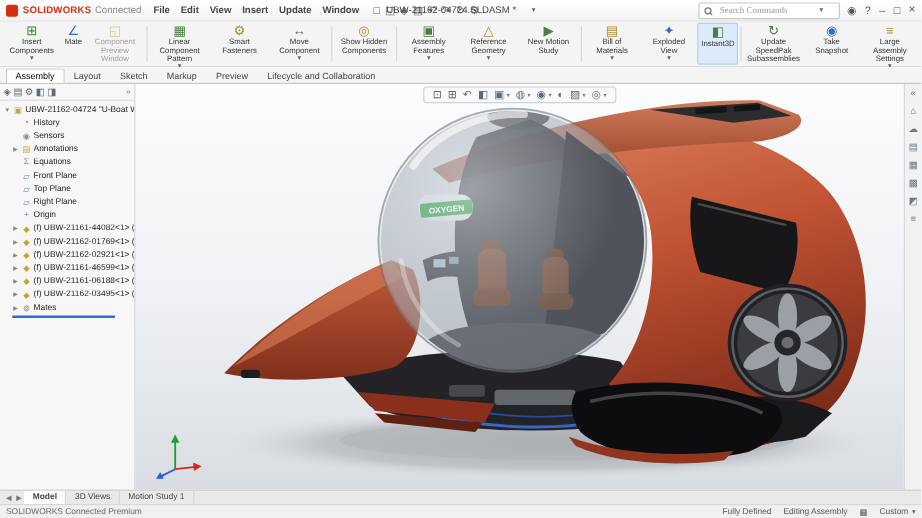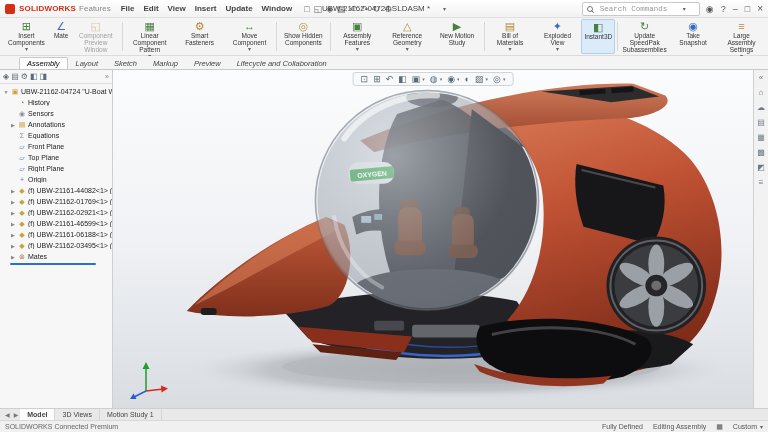--- a/index.html
+++ b/index.html
@@ -10,42 +10,42 @@
   .titlebar{height:17px;flex:0 0 17px;display:flex;align-items:center;gap:3px;padding:0 5px;background:linear-gradient(#ffffff,#f2f2f2);border-bottom:1px solid #e0e0e0;position:relative;font-size:8px;}
   .logo-badge{width:10px;height:10px;background:#d62e12;border-radius:2px;margin-right:1px;}
   .logo-text{color:#d62e12;font-weight:bold;letter-spacing:.2px;}
   .logo-edition{color:#888;margin-right:4px;}
   .menu-item{padding:0 3px;color:#444;cursor:default;font-weight:bold;}
   .qat{display:flex;gap:4px;margin-left:6px;color:#6b6b6b;font-size:9px;}
   .qat span{cursor:default;}
   .doc-title{position:absolute;left:50%;transform:translateX(-50%);color:#444;display:flex;gap:13px;align-items:center;}
   .tb-right{margin-left:auto;display:flex;align-items:center;gap:6px;}
   .searchbox{display:flex;align-items:center;gap:3px;border:1px solid #c9c9c9;background:#fff;border-radius:2px;height:12px;padding:0 4px;width:108px;}
-  .searchbox input{border:none;outline:none;font-size:7.5px;width:78px;font-family:Liberation Mono, monospace;color:#333;background:transparent;}
+  .searchbox input{border:none;outline:none;font-size:7.5px;width:78px;font-family:Liberation Serif, serif;color:#333;background:transparent;}
   .searchbox input::placeholder{color:#999;}
   .mag{position:relative;width:8px;height:8px;flex:0 0 8px;}
   .mag::before{content:"";position:absolute;width:4px;height:4px;border:1px solid #777;border-radius:50%;left:0;top:1px;}
   .mag::after{content:"";position:absolute;width:3px;height:1px;background:#777;transform:rotate(45deg);left:4px;top:6px;}
   .winctl{display:flex;gap:7px;color:#555;font-size:9px;align-items:center;}
   .winctl .close{font-size:10px;}
 
   
   .ribbon{height:35px;flex:0 0 35px;background:#f4f4f4;border-bottom:1px solid #dcdcdc;display:flex;align-items:stretch;padding:1px 2px;gap:1px;}
   .rbtn{display:flex;flex-direction:column;align-items:center;padding:1px 2px;max-width:50px;border-radius:2px;cursor:default;}
   .ric{font-size:11px;line-height:12px;height:12px;color:#4a7f42;}
   .rbtn:nth-child(even) .ric{color:#3a6bc4;}
   .rbtn:nth-child(3n) .ric{color:#b08c3a;}
   .rlb{font-size:6.5px;line-height:7px;text-align:center;color:#333;max-width:46px;}
   .rdd{font-size:6px;color:#666;line-height:6px;}
   .rsep{width:1px;background:#d8d8d8;margin:3px 1px;}
   .rbtn.dis{opacity:.45;}
   .rbtn.act{background:#dcebf9;border:1px solid #b5cfe8;}
 
   
-  .cmdtabs{height:13px;flex:0 0 13px;display:flex;align-items:flex-end;background:#f4f4f4;border-bottom:1px solid #c9c9c9;padding-left:19px;font-size:7.5px;font-style:italic;}
+  .cmdtabs{height:13px;flex:0 0 13px;display:flex;align-items:flex-end;background:#f4f4f4;border-bottom:1px solid #c9c9c9;padding-left:5px;font-size:7.5px;}
   .ctab{padding:1px 7px 1px;color:#444;border:1px solid transparent;border-bottom:none;cursor:default;}
   .ctab.active{background:#fff;border-color:#c9c9c9;border-radius:2px 2px 0 0;color:#000;}
 
   
   .content{flex:1;display:flex;min-height:0;}
 
   
   .left-panel{width:112px;flex:0 0 112px;background:#f7f7f7;border-right:1px solid #cfcfcf;display:flex;flex-direction:column;overflow:hidden;}
   .paneltabs{height:13px;flex:0 0 13px;display:flex;align-items:center;gap:2px;border-bottom:1px solid #ddd;padding:0 3px;font-size:8px;color:#5a6b7a;}
   .paneltabs .sp{margin-left:auto;color:#888;font-size:7px;}
@@ -80,21 +80,21 @@
   .sb-item{display:flex;align-items:center;gap:3px;}
 </style>
 </head>
 <body>
 
 <div class="app">
 
   <div class="titlebar">
     <div class="logo-badge"></div>
     <span class="logo-text">SOLIDWORKS</span>
-    <span class="logo-edition">Features</span>
+    <span class="logo-edition">Connected</span>
     <span class="menu-item">File</span>
     <span class="menu-item">Edit</span>
     <span class="menu-item">View</span>
     <span class="menu-item">Insert</span>
     <span class="menu-item">Update</span>
     <span class="menu-item">Window</span>
     <div class="qat">
       <span>□</span>
       <span>◱</span>
       <span>◈</span>

